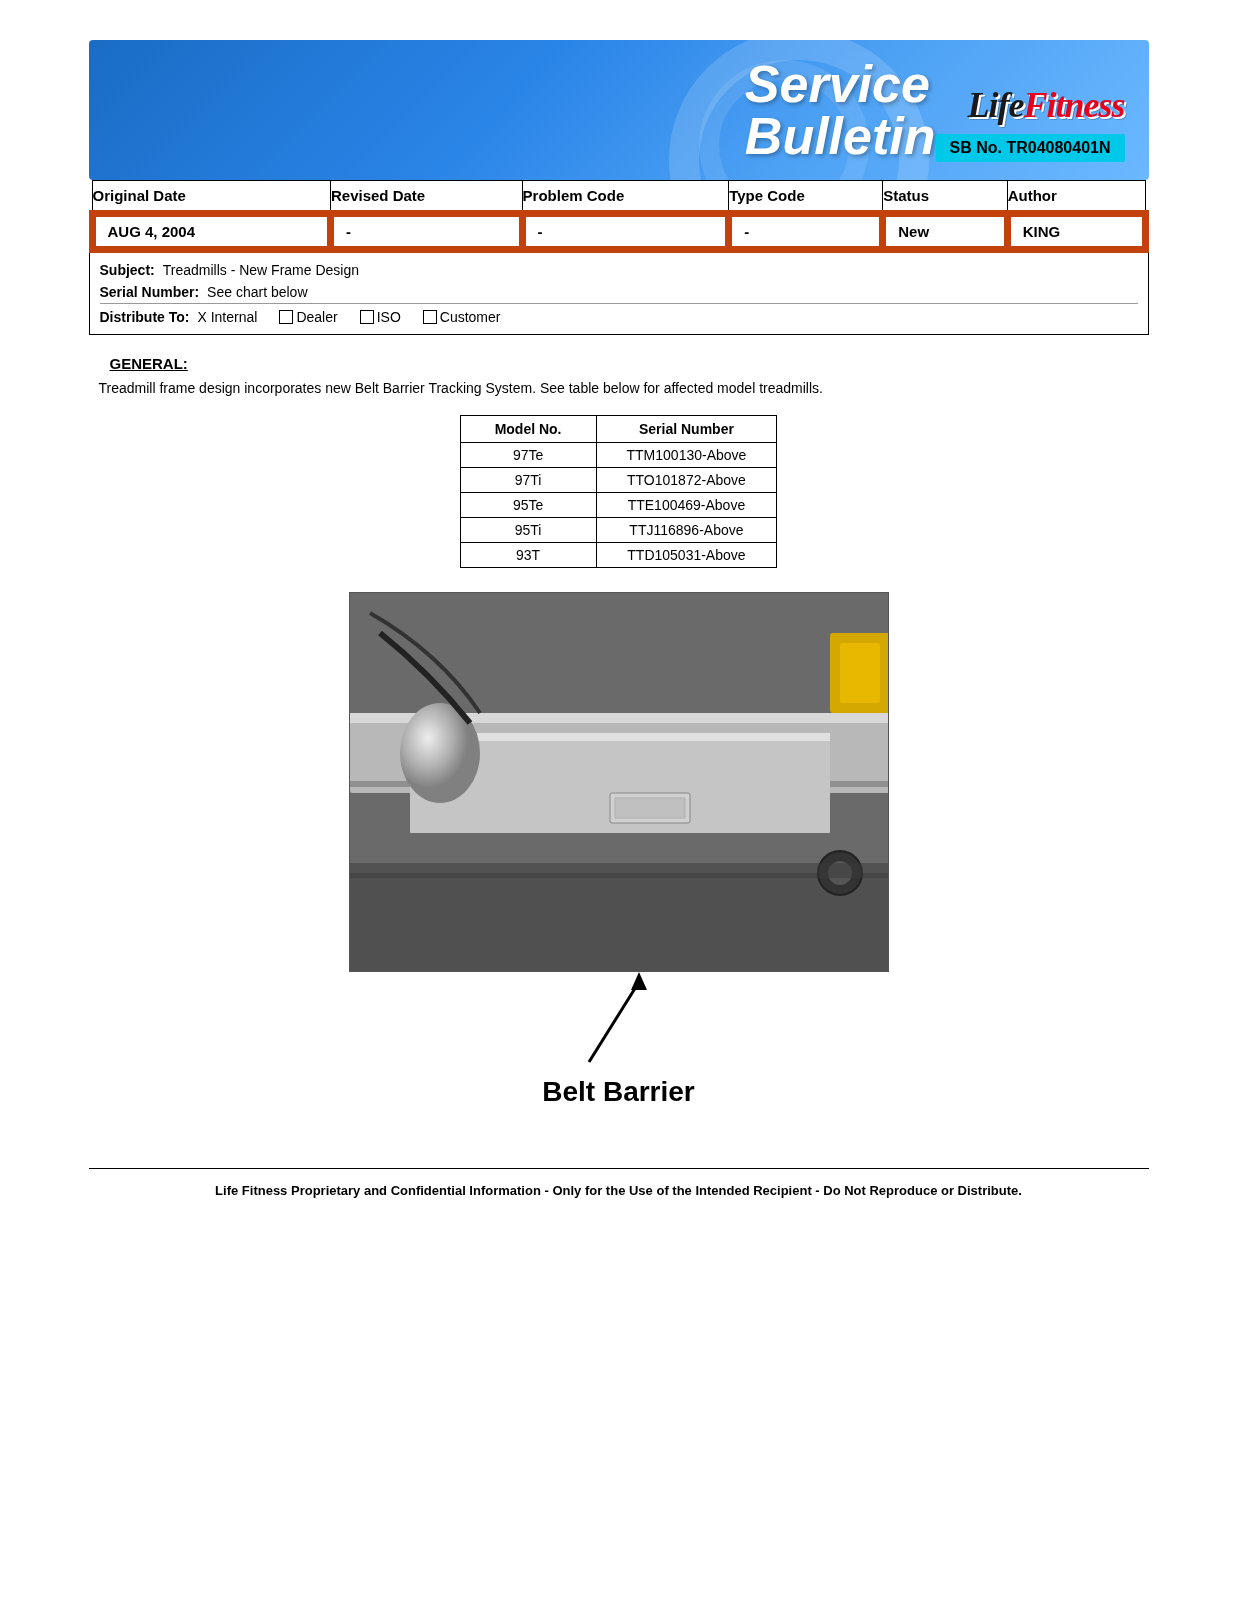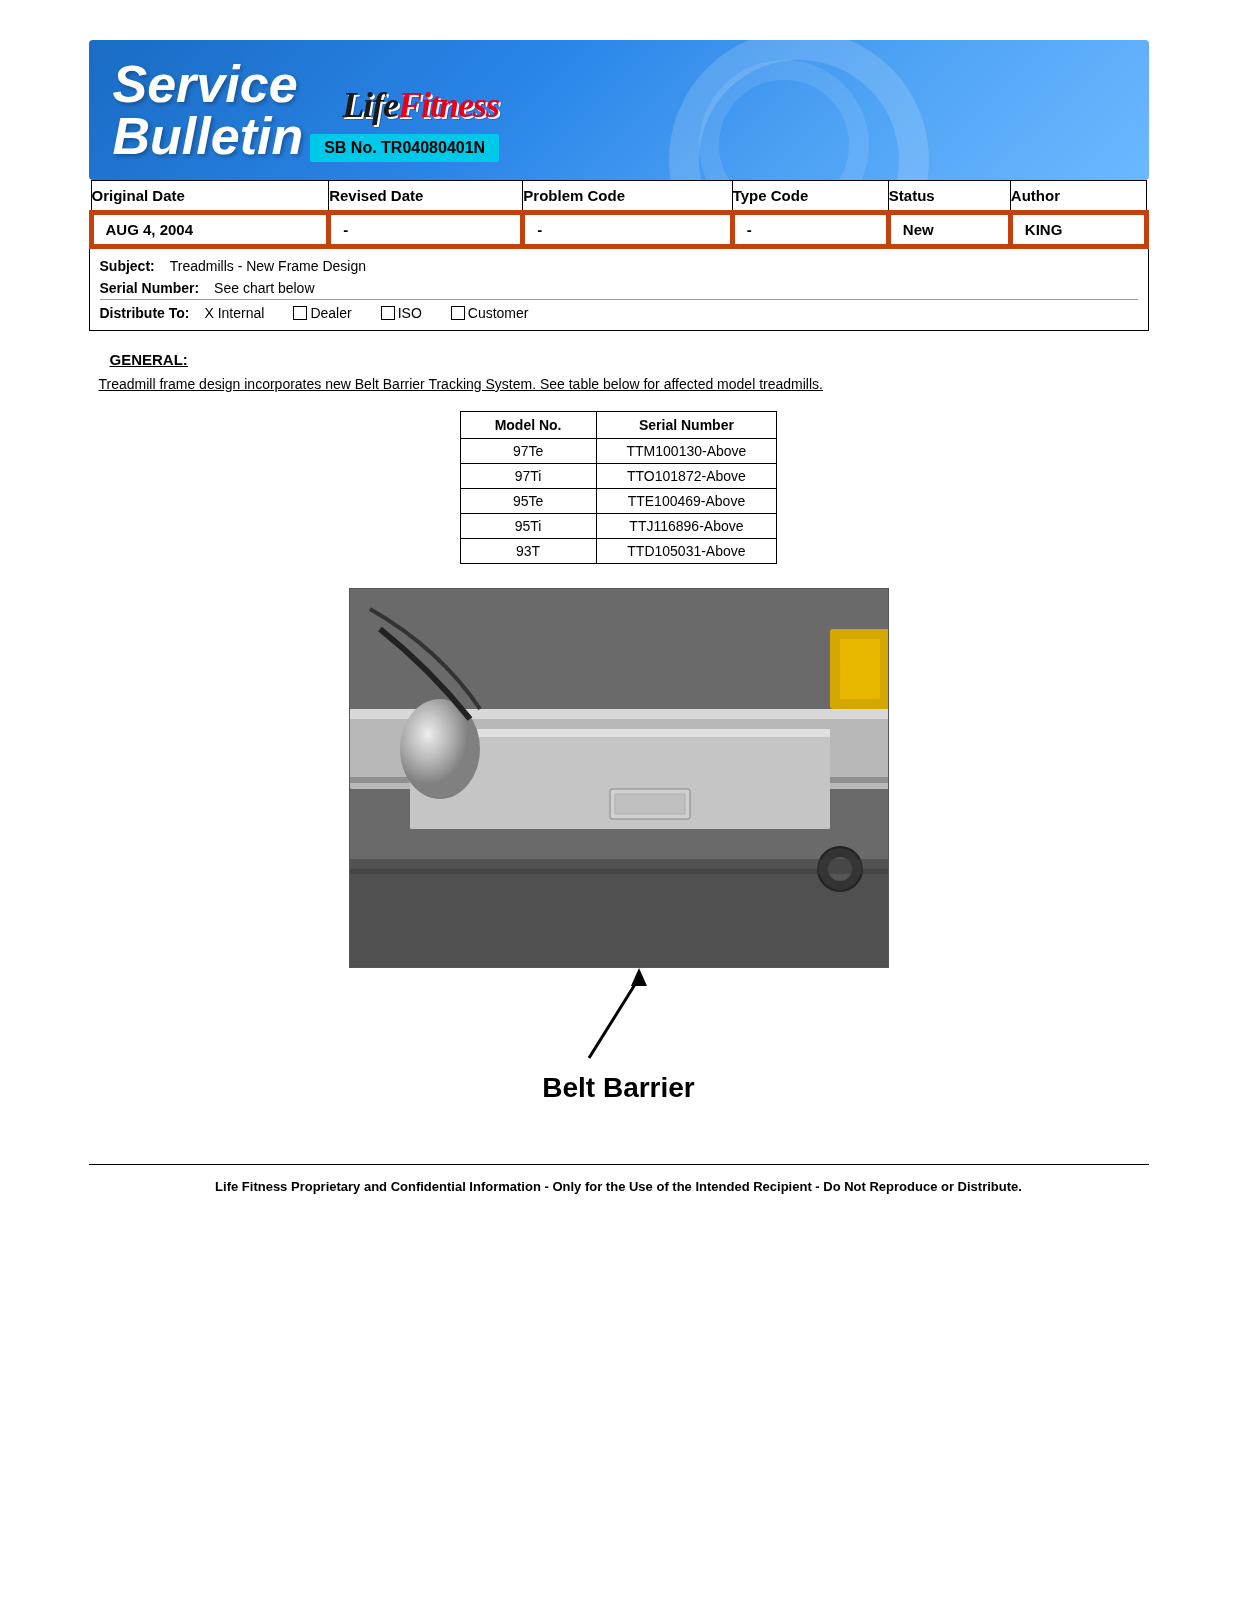--- a/index.html
+++ b/index.html
@@ -16,27 +16,26 @@
       margin: 0 auto;
       padding: 40px 20px 40px 20px;
     }
 
     
     .header-banner {
       background: linear-gradient(135deg, #1a6cc4 0%, #2a85e8 40%, #4fa3f5 70%, #6bb8ff 100%);
       border-radius: 4px;
       padding: 18px 24px;
       display: flex;
-      justify-content: flex-start;
+      justify-content: flex-end;
       align-items: flex-end;
       margin-bottom: 0;
       position: relative;
       overflow: hidden;
       min-height: 120px;
-      gap: 7px;
     }
     .header-banner::before {
       content: '';
       position: absolute;
       right: 220px;
       top: -10px;
       width: 200px;
       height: 200px;
       border-radius: 50%;
       border: 30px solid rgba(255,255,255,0.15);
@@ -104,39 +103,39 @@
     }
     .info-table th {
       border: 1px solid #000;
       padding: 6px 0;
       text-align: left;
       font-weight: bold;
       font-size: 15px;
       background: #fff;
     }
     .info-table td {
-      border: 5px solid #c2410c;
+      border: 7px solid #c2410c;
       padding: 6px 12px;
       text-align: left;
       font-weight: bold;
       font-size: 15px;
     }
 
     
     .meta-section {
       border: 1px solid #000;
       border-top: none;
       padding: 6px 10px;
     }
     .meta-row {
       padding: 3px 0;
       font-size: 14px;
       display: flex;
       align-items: center;
-      gap: 15px;
+      gap: 8px;
     }
     .meta-row .label {
       font-weight: bold;
     }
     .meta-row.bordered {
       border-top: 1px solid #999;
       padding-top: 5px;
     }
     .checkbox-item {
       display: inline-flex;
@@ -162,21 +161,20 @@
       font-weight: bold;
       font-size: 15px;
       margin-bottom: 6px;
       text-decoration: underline;
       margin-left: 11px;
     }
     .body-text {
       font-size: 14px;
       line-height: 1.5;
       margin-bottom: 16px;
-      text-decoration: underline;
     }
 
     
     .model-table-wrap {
       display: flex;
       justify-content: center;
       margin-bottom: 24px;
     }
     .model-table {
       border-collapse: collapse;

